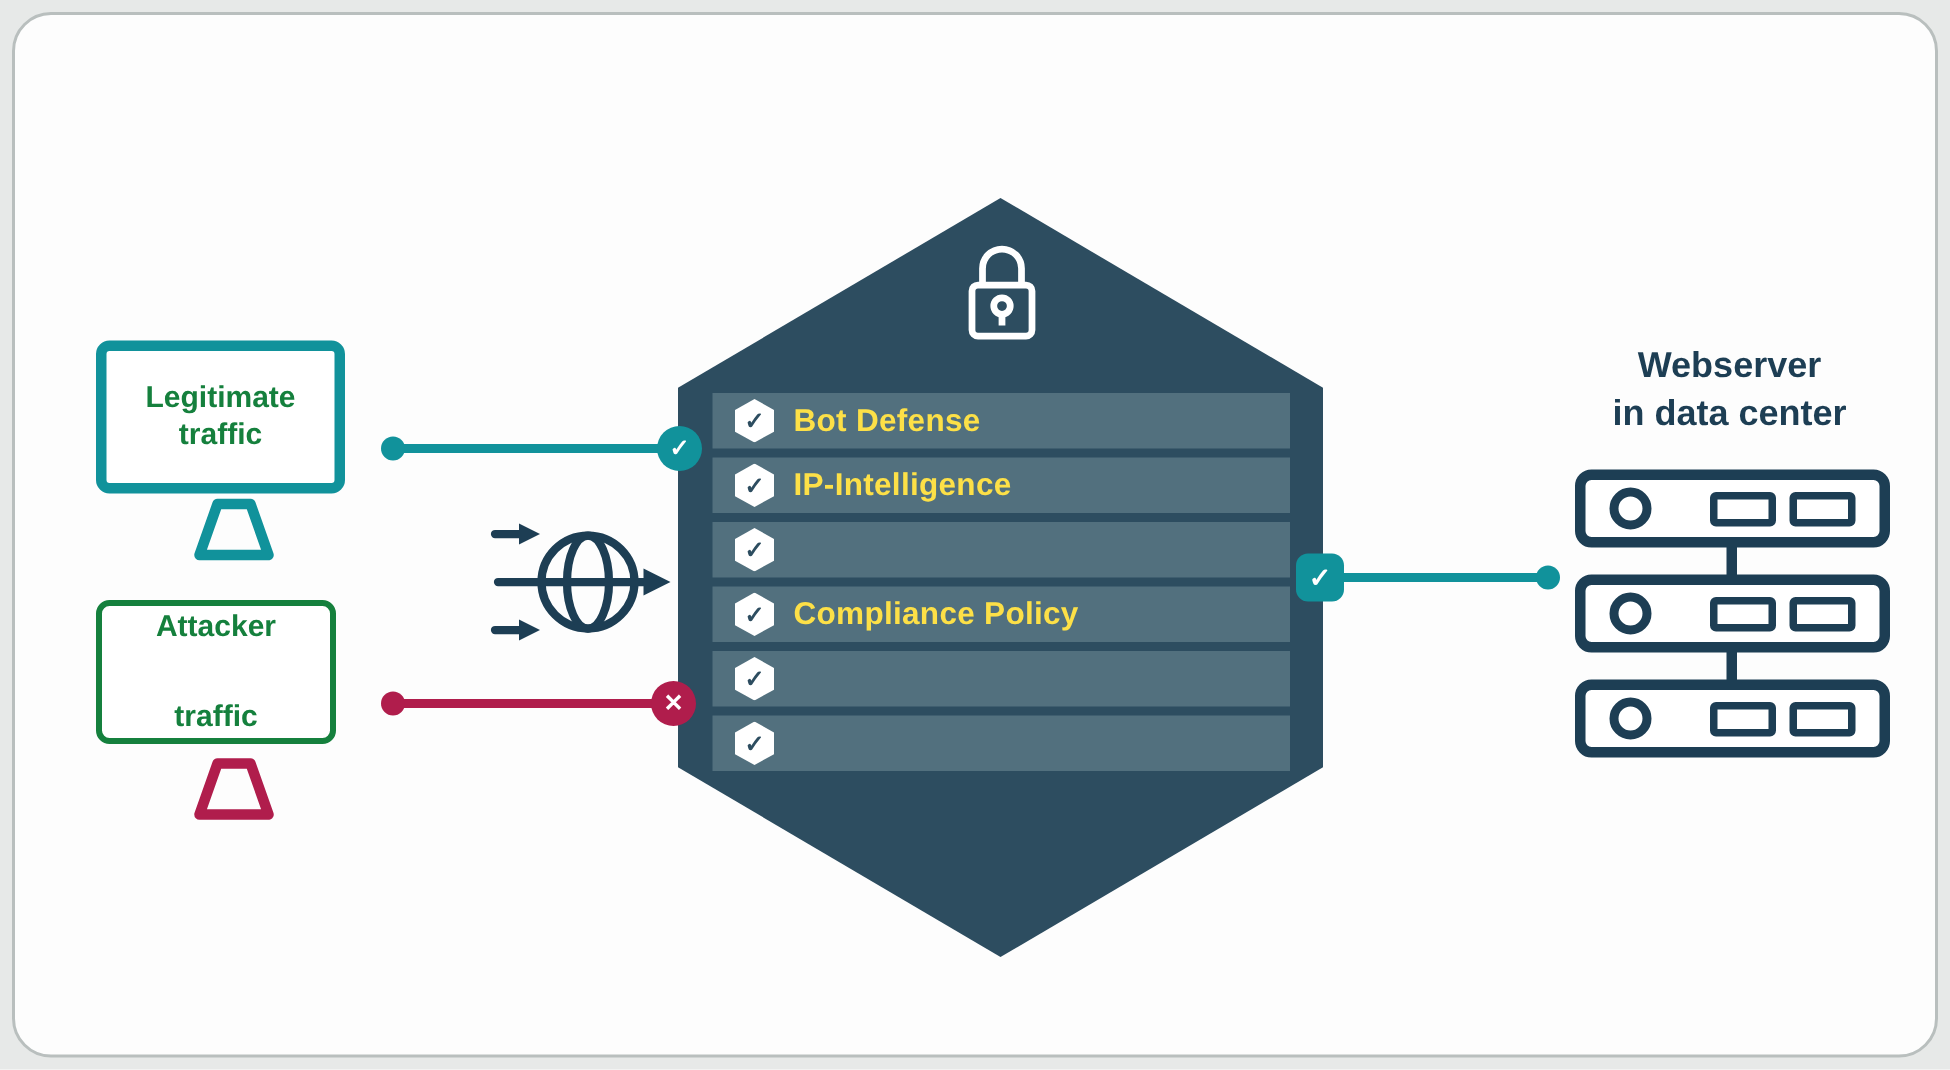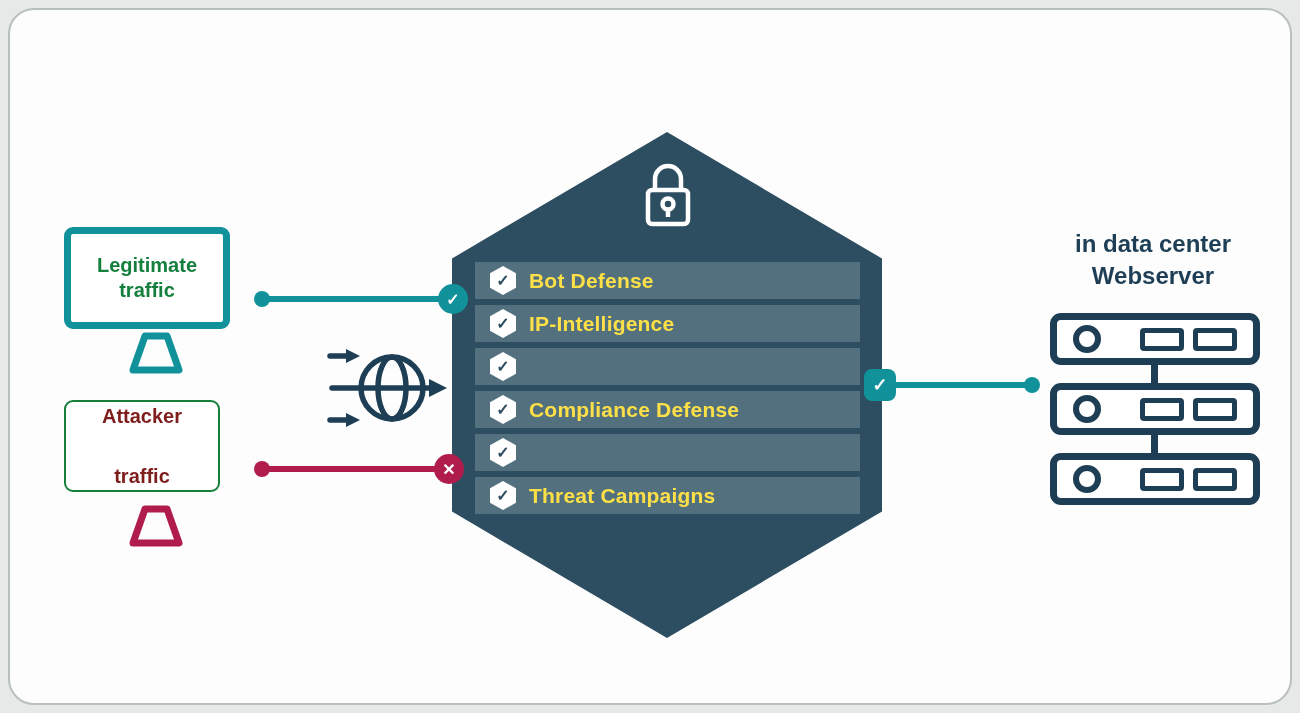--- a/index.html
+++ b/index.html
@@ -15,21 +15,21 @@
   }
   .abs{position:absolute;}
 
   
   .screen{
     position:absolute;width:152px;height:88px;background:#ffffff;
     border-radius:9px;display:flex;flex-direction:column;
     align-items:center;justify-content:center;text-align:center;
   }
   .screen.teal{border:7px solid #11929b;color:#15803d;}
-  .screen.crimson{border:2px solid #15803d;color:#7f1d1d;gap:35px;}
+  .screen.crimson{border:4px solid #15803d;color:#15803d;gap:35px;}
   .mon-line{font-size:20px;font-weight:bold;line-height:25px;}
 
   
   .line{position:absolute;height:6px;border-radius:3px;}
   .line.teal{background:#11929b;}
   .line.crimson{background:#b01d4c;}
   .dot{position:absolute;width:16px;height:16px;border-radius:50%;}
   .dot.teal{background:#11929b;}
   .dot.crimson{background:#b01d4c;}
   .badge{
@@ -142,51 +142,50 @@
     </div>
     <div class="feature-bar">
       <span class="hex-check">
           <span>✓</span>
         </span>
     </div>
     <div class="feature-bar">
       <span class="hex-check">
           <span>✓</span>
         </span>
-      <span class="feature-label">Compliance Defense</span>
-    </div>
-    <div class="feature-bar">
-      <span class="hex-check">
-          <span>✓</span>
-        </span>
-    </div>
-    <div class="feature-bar">
-      <span class="hex-check">
-          <span>✓</span>
-        </span>
-      <span class="feature-label">Threat Campaigns</span>
+      <span class="feature-label">Compliance Policy</span>
+    </div>
+    <div class="feature-bar">
+      <span class="hex-check">
+          <span>✓</span>
+        </span>
+    </div>
+    <div class="feature-bar">
+      <span class="hex-check">
+          <span>✓</span>
+        </span>
     </div>
   </div>
 
   <div class="badge teal" style="left:428px;top:274px;">
       <span>✓</span>
     </div>
   <div class="badge crimson" style="left:424px;top:444px;">
       <span>✕</span>
     </div>
 
   <div class="line teal" style="left:868px;top:372px;width:154px;"></div>
   <div class="dot teal" style="left:1014px;top:367px;"></div>
   <div class="badge teal square" style="left:854px;top:359px;">
       <span>✓</span>
     </div>
 
   <div class="server-title">
+    <div>Webserver</div>
     <div>in data center</div>
-    <div>Webserver</div>
   </div>
 
   <div class="server-vline"></div>
 
   <div class="server-unit" style="top:303px;">
     <span class="server-led"></span>
     <span class="slot-group">
       <span class="server-slot"></span>
       <span class="server-slot"></span>
     </span>

